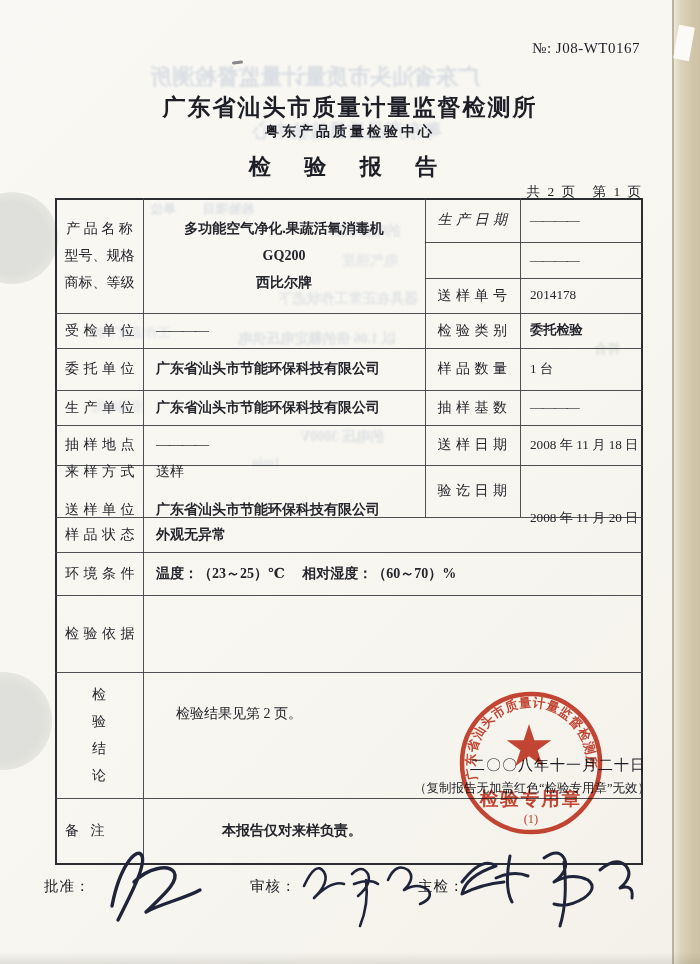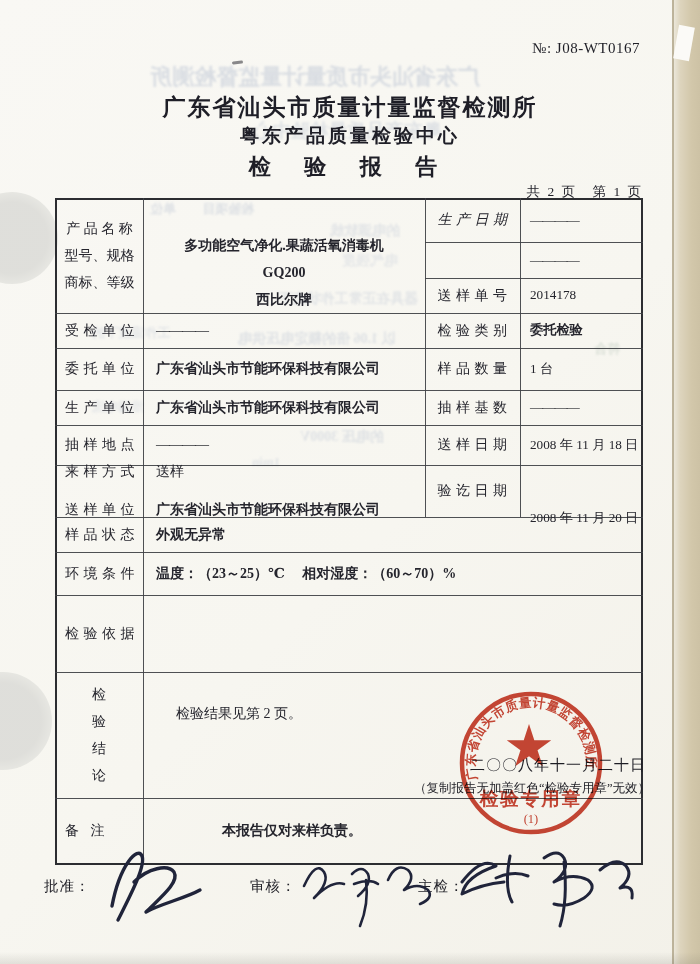--- a/index.html
+++ b/index.html
@@ -13,21 +13,21 @@
   .edge-notch{position:absolute;top:26px;right:8px;width:16px;height:34px;background:#fbfaf7;transform:rotate(10deg);}
   .bottom-shade{position:absolute;left:0;bottom:0;width:100%;height:12px;
     background:linear-gradient(to bottom,rgba(0,0,0,0),rgba(90,88,78,.14));}
   .punch{position:absolute;border-radius:50%;background:radial-gradient(circle,#dcdcd8 55%,#e9e9e4 78%,rgba(233,233,228,0));opacity:.9;}
   .punch1{left:-34px;top:192px;width:92px;height:92px;}
   .punch2{left:-46px;top:672px;width:98px;height:98px;}
   .smudge{position:absolute;left:232px;top:61px;width:11px;height:3px;background:#4c4c50;opacity:.65;transform:rotate(-6deg);border-radius:2px;}
   
   .report-no{position:absolute;top:40px;right:60px;font-size:15px;letter-spacing:.5px;color:#1f1f27;}
   .t1{position:absolute;top:92px;left:0;width:700px;text-align:center;font-size:23px;font-weight:bold;letter-spacing:2px;color:#1e1e27;}
-  .t2{position:absolute;top:123px;left:0;width:700px;text-align:center;font-size:19px;font-weight:bold;letter-spacing:3px;color:#1e1e27;}
+  .t2{position:absolute;top:123px;left:0;width:700px;text-align:center;font-size:14px;font-weight:bold;letter-spacing:3px;color:#1e1e27;}
   .t3{position:absolute;top:152px;left:0;width:700px;text-align:center;font-size:22px;font-weight:bold;letter-spacing:14px;color:#1e1e27;}
   .pagination{position:absolute;top:183px;right:57px;font-size:13.5px;letter-spacing:2px;color:#1f1f27;}
   
   .outer{position:absolute;left:55px;top:198px;width:588px;height:667px;border:2.5px solid #2c2d31;box-sizing:border-box;}
   .gl{position:absolute;background:#3f4145;opacity:.92;}
   
   .cell{position:absolute;display:flex;align-items:center;font-size:14px;color:#25252d;line-height:1.25;}
   .lab{padding-left:9px;letter-spacing:.5px;}
   .col{flex-direction:column;justify-content:center;align-items:center;text-align:center;}
   .colL{flex-direction:column;justify-content:center;align-items:flex-start;text-align:left;gap:16px;}
@@ -102,21 +102,21 @@
   <div class="gl" style="left:55px;top:552px;width:588px;height:1px;"></div>
   <div class="gl" style="left:55px;top:595px;width:588px;height:1px;"></div>
   <div class="gl" style="left:55px;top:672px;width:588px;height:1px;"></div>
   <div class="gl" style="left:55px;top:798px;width:588px;height:1px;"></div>
 
   <div class="cell col" style="left:57px;top:198px;width:85px;height:115px;line-height:27px;">
     <span>产 品 名 称</span>
     <span>型号、规格</span>
     <span>商标、等级</span>
   </div>
-  <div class="cell col" style="left:144px;top:198px;width:280px;height:115px;line-height:27px;font-weight:bold;justify-content:flex-end;">
+  <div class="cell col" style="left:144px;top:198px;width:280px;height:115px;line-height:27px;font-weight:bold;">
     <span>多功能空气净化.果蔬活氧消毒机</span>
     <span>GQ200</span>
     <span>西比尔牌</span>
   </div>
 
   <div class="cell lab" style="left:56px;top:313px;width:86px;height:35px;">受 检 单 位</div>
   <div class="cell val dashline" style="left:144px;top:313px;width:280px;height:35px;">————</div>
 
   <div class="cell lab" style="left:56px;top:348px;width:86px;height:42px;">委 托 单 位</div>
   <div class="cell val" style="left:144px;top:348px;width:280px;height:42px;font-weight:bold;">广东省汕头市节能环保科技有限公司</div>

